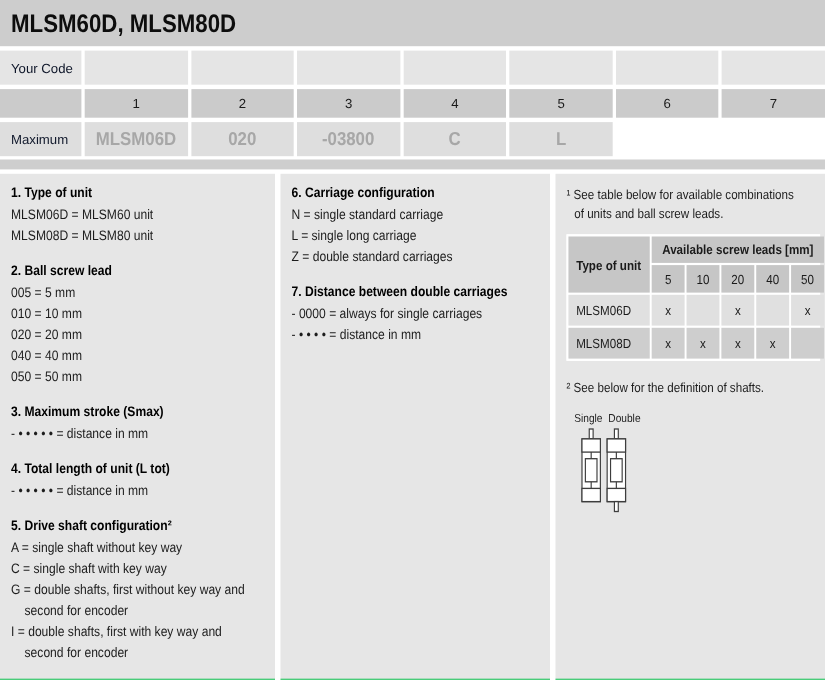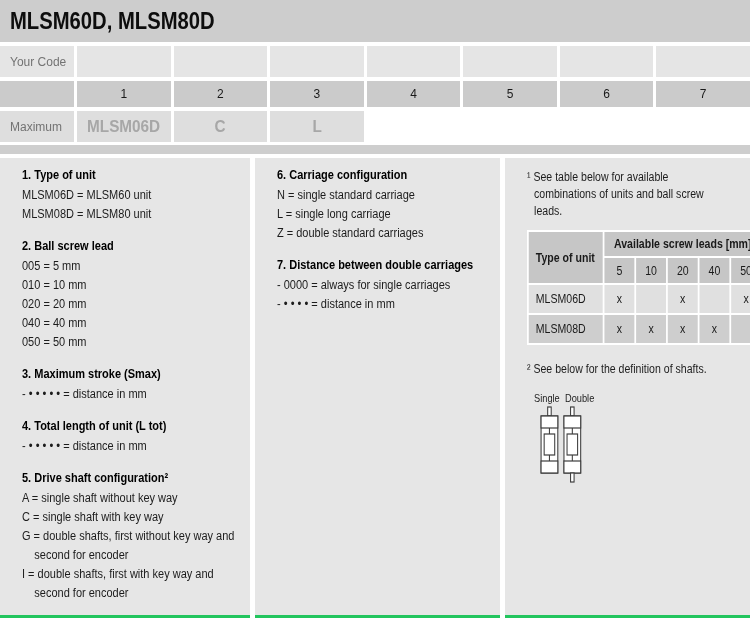--- a/index.html
+++ b/index.html
@@ -25,39 +25,39 @@
   
   .code-grid {
     margin-top: 4px;
     display: grid;
     grid-template-columns: 74px repeat(7, 1fr);
     grid-template-rows: 31px 26px 31px;
     column-gap: 3px; row-gap: 4px;
     background: #fff;
   }
   .cell { display: flex; align-items: center; justify-content: center; font-size: 12px; }
-  .cell.lbl { justify-content: flex-start; padding-left: 10px; color: #737373; }
+  .cell.lbl { justify-content: flex-start; padding-left: 10px; color: #0f172a; }
   .row-yc  { background: #e5e5e5; }
   .row-num { background: #cbcbcb; }
   .row-ex  { background: #dedede; }
   .ex-val {
     font-size: 17px; font-weight: bold; color: #a7a7a7;
     transform: scaleX(0.9); white-space: nowrap;
   }
 
   
   .strip { margin-top: 3px; height: 9px; background: #cecece; }
 
   
   .panels {
     margin-top: 4px;
     display: grid; grid-template-columns: 250px 245px 1fr; column-gap: 5px;
     height: 460px;
   }
-  .panel { background: #e6e6e6; padding: 8px 22px; border-bottom: 3px solid #22c55e; overflow: hidden; }
+  .panel { background: #e6e6e6; padding: 8px 10px; border-bottom: 1px solid #22c55e; overflow: hidden; }
   .cond { transform: scaleX(0.88); transform-origin: 0 0; width: 113.6%; }
 
   .sec-h { font-size: 12.5px; font-weight: bold; color: #000; margin: 15px 0 4px; white-space: nowrap; }
   .sec-h.first { margin-top: 2px; }
   .line { font-size: 12.5px; line-height: 19px; white-space: nowrap; color: #1c1c1c; }
   .line.indent { padding-left: 14px; }
 
   
   .footnote {
     font-size: 12px; line-height: 17px; color: #1c1c1c;
@@ -109,20 +109,26 @@
     <div class="cell row-num">2</div>
     <div class="cell row-num">3</div>
     <div class="cell row-num">4</div>
     <div class="cell row-num">5</div>
     <div class="cell row-num">6</div>
     <div class="cell row-num">7</div>
 
     <div class="cell lbl row-ex">Maximum</div>
     <div class="cell row-ex">
         <span class="ex-val">MLSM06D</span>
+      </div>
+    <div class="cell row-ex">
+        <span class="ex-val">020</span>
+      </div>
+    <div class="cell row-ex">
+        <span class="ex-val">-03800</span>
       </div>
     <div class="cell row-ex">
         <span class="ex-val">C</span>
       </div>
     <div class="cell row-ex">
         <span class="ex-val">L</span>
       </div>
   </div>
 
   <div class="strip"></div>

